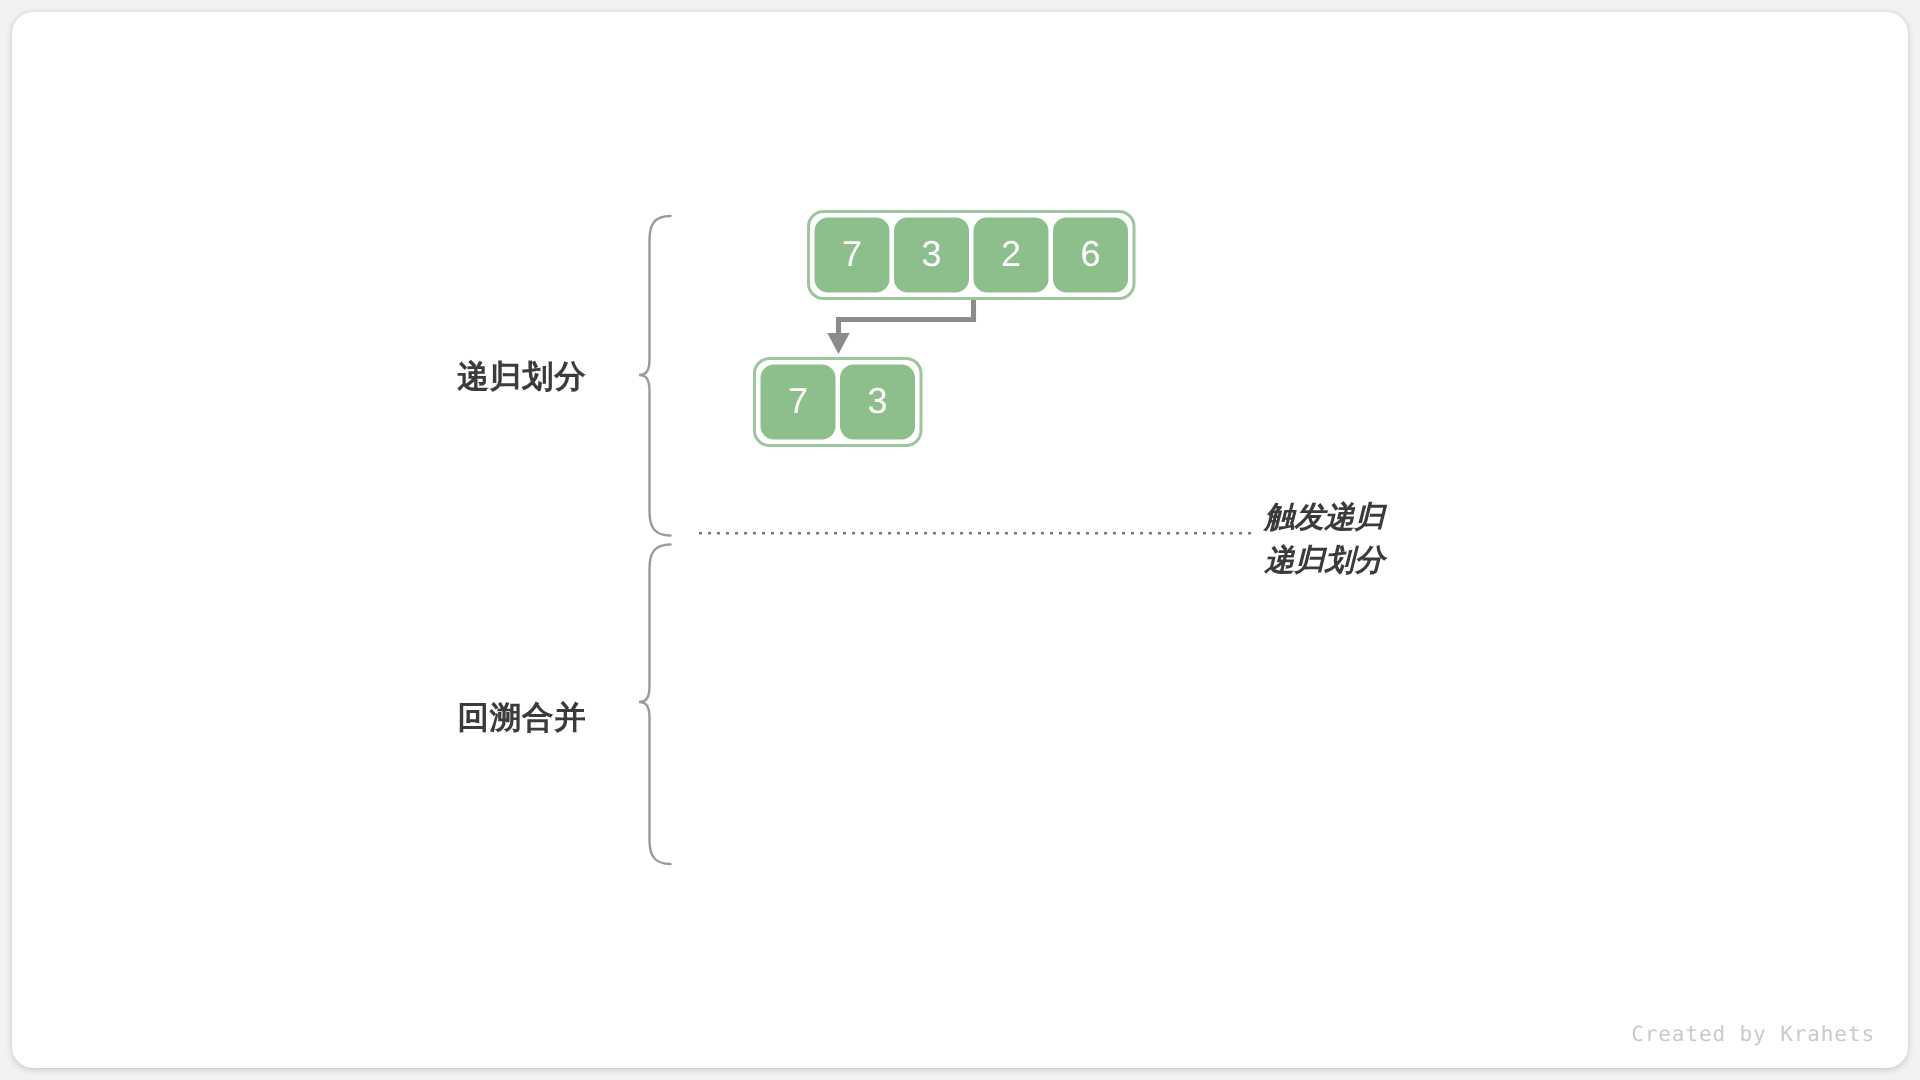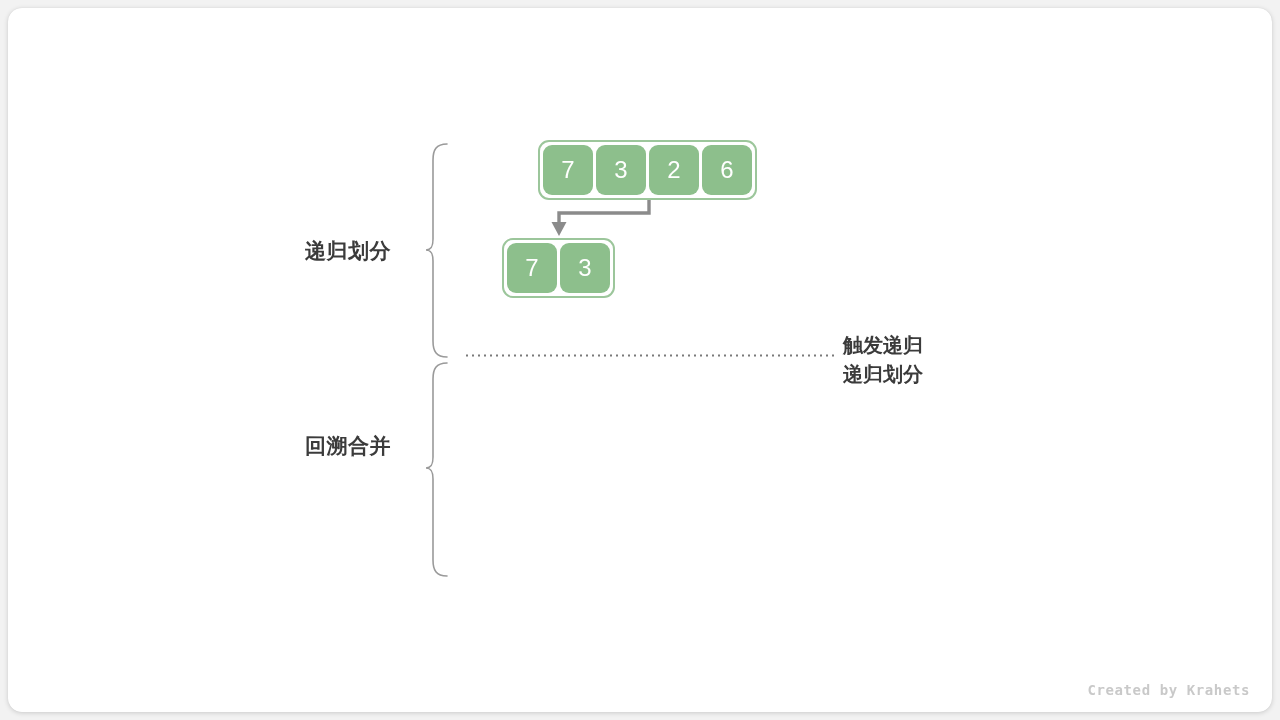--- a/index.html
+++ b/index.html
@@ -69,44 +69,44 @@
   
   .phase-label {
     position: absolute;
     font-size: 21px;
     font-weight: bold;
     color: #3b3b3b;
     letter-spacing: 0.5px;
     white-space: nowrap;
   }
   #label-divide { left: 305px; top: 237px; }
-  #label-merge  { left: 305px; top: 432px; }
+  #label-merge  { left: 305px; top: 464px; }
 
   
   #note-terminate {
     position: absolute;
     left: 843px;
     top: 331px;
     font-size: 20px;
     font-weight: bold;
     color: #3b3b3b;
     line-height: 29px;
     white-space: nowrap;
+    font-style: italic;
   }
 
   
   #footer-credit {
     position: absolute;
     right: 30px;
     bottom: 22px;
     font-family: "DejaVu Sans Mono", "Liberation Mono", monospace;
     font-size: 14px;
     color: #c9c9c9;
     letter-spacing: 0.6px;
-    font-weight: bold;
   }
 </style>
 </head>
 <body>
 
 <div id="stage">
 
   <div id="card"></div>
 
   <svg class="layer" viewBox="0 0 1280 720" width="1280" height="720" xmlns="http://www.w3.org/2000/svg">

